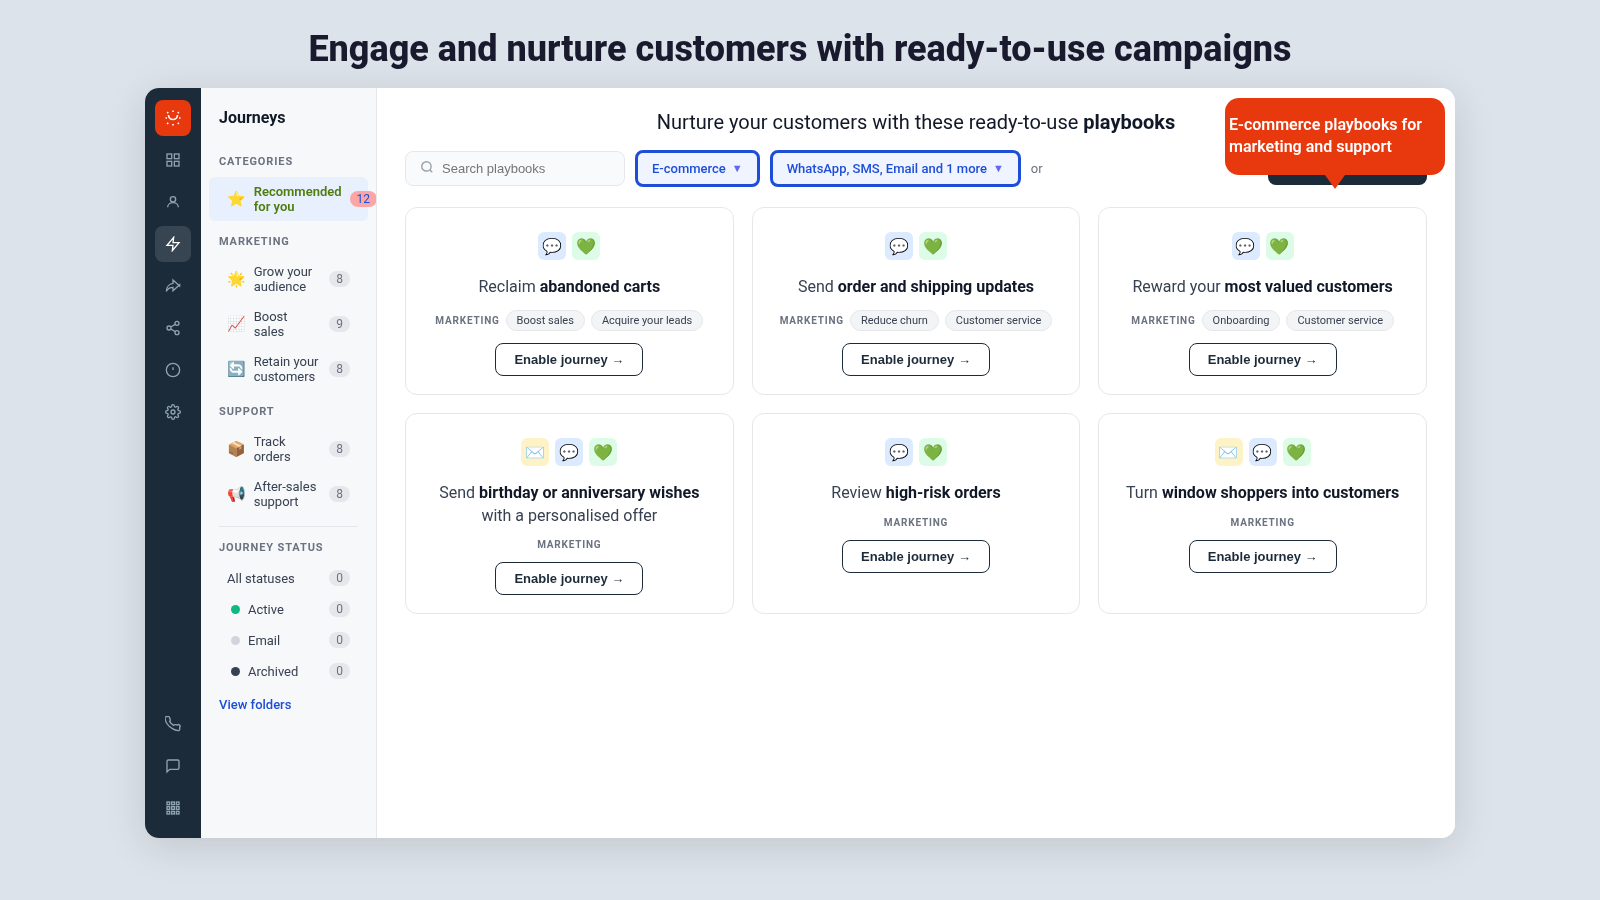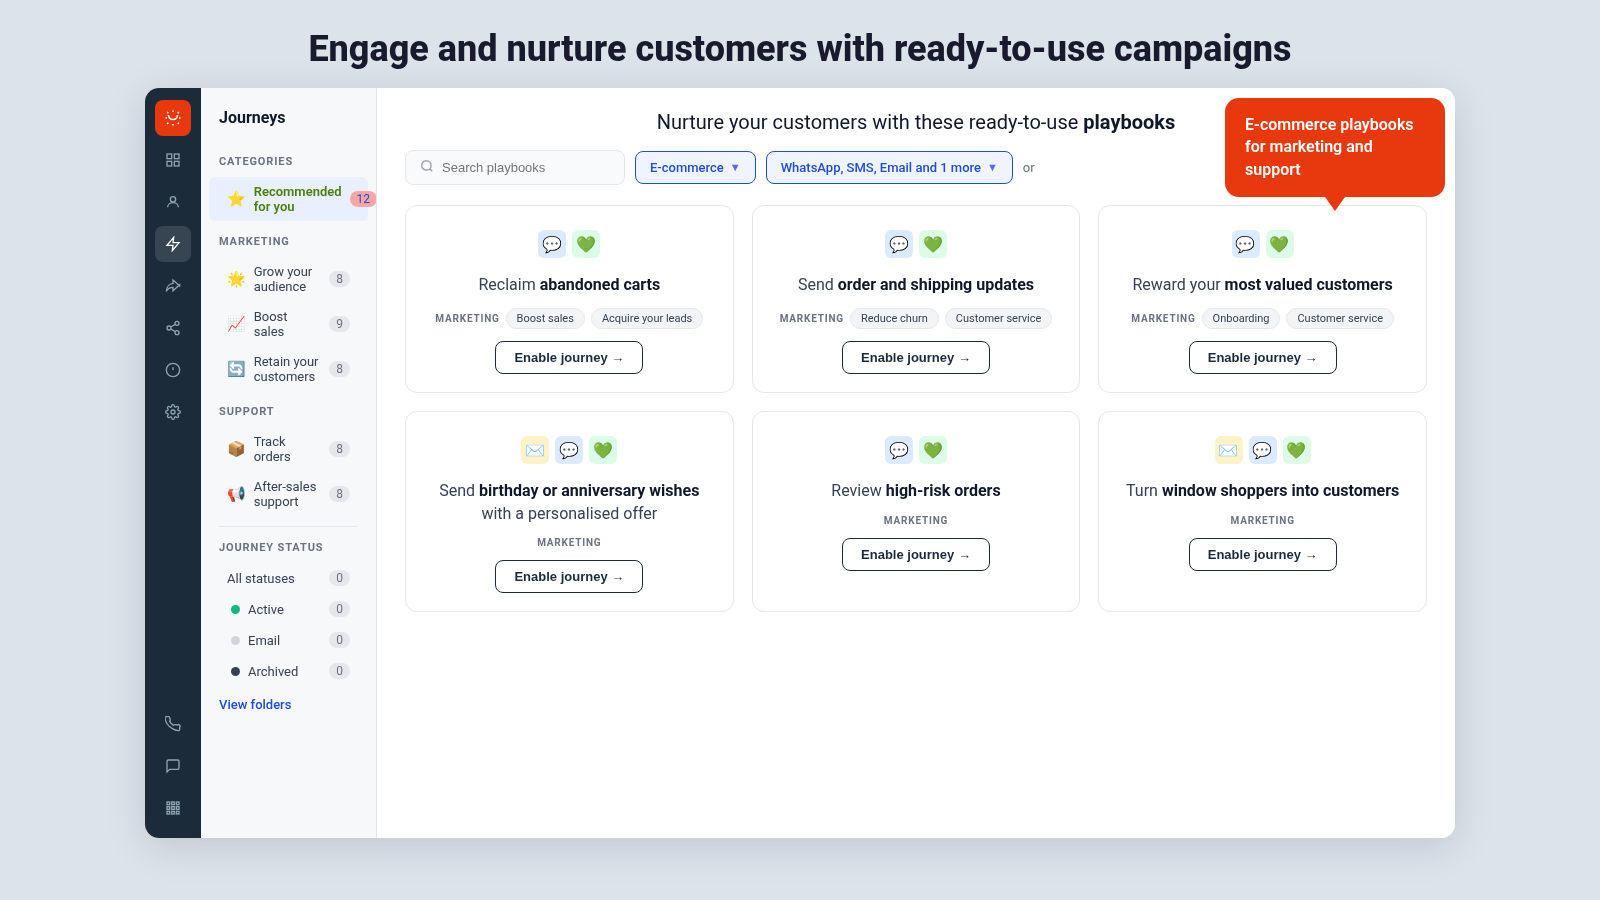--- a/index.html
+++ b/index.html
@@ -175,21 +175,21 @@
       font-size: 13px;
       color: #14532d;
       outline: none;
       width: 100%;
     }
     .filter-select {
       display: flex;
       align-items: center;
       gap: 6px;
       background: #f0f4ff;
-      border: 1px solid #1d4ed8;
+      border: 3px solid #1d4ed8;
       border-radius: 8px;
       padding: 8px 14px;
       cursor: pointer;
       font-size: 13px;
       color: #1d4ed8;
       font-weight: 500;
     }
     .filter-select .chevron { font-size: 11px; color: #6366f1; }
     .or-label { font-size: 13px; color: #6b7280; }
     .create-btn {
@@ -266,21 +266,21 @@
       gap: 6px;
     }
     
     .tooltip-bubble {
       position: absolute;
       top: -8px;
       right: -60px;
       background: #e8380d;
       color: #fff;
       border-radius: 14px;
-      padding: 16px 20px;
+      padding: 16px 4px;
       font-size: 16px;
       font-weight: 600;
       width: 220px;
       line-height: 1.4;
       z-index: 10;
     }
     .tooltip-bubble::after {
       content: '';
       position: absolute;
       bottom: -14px;

